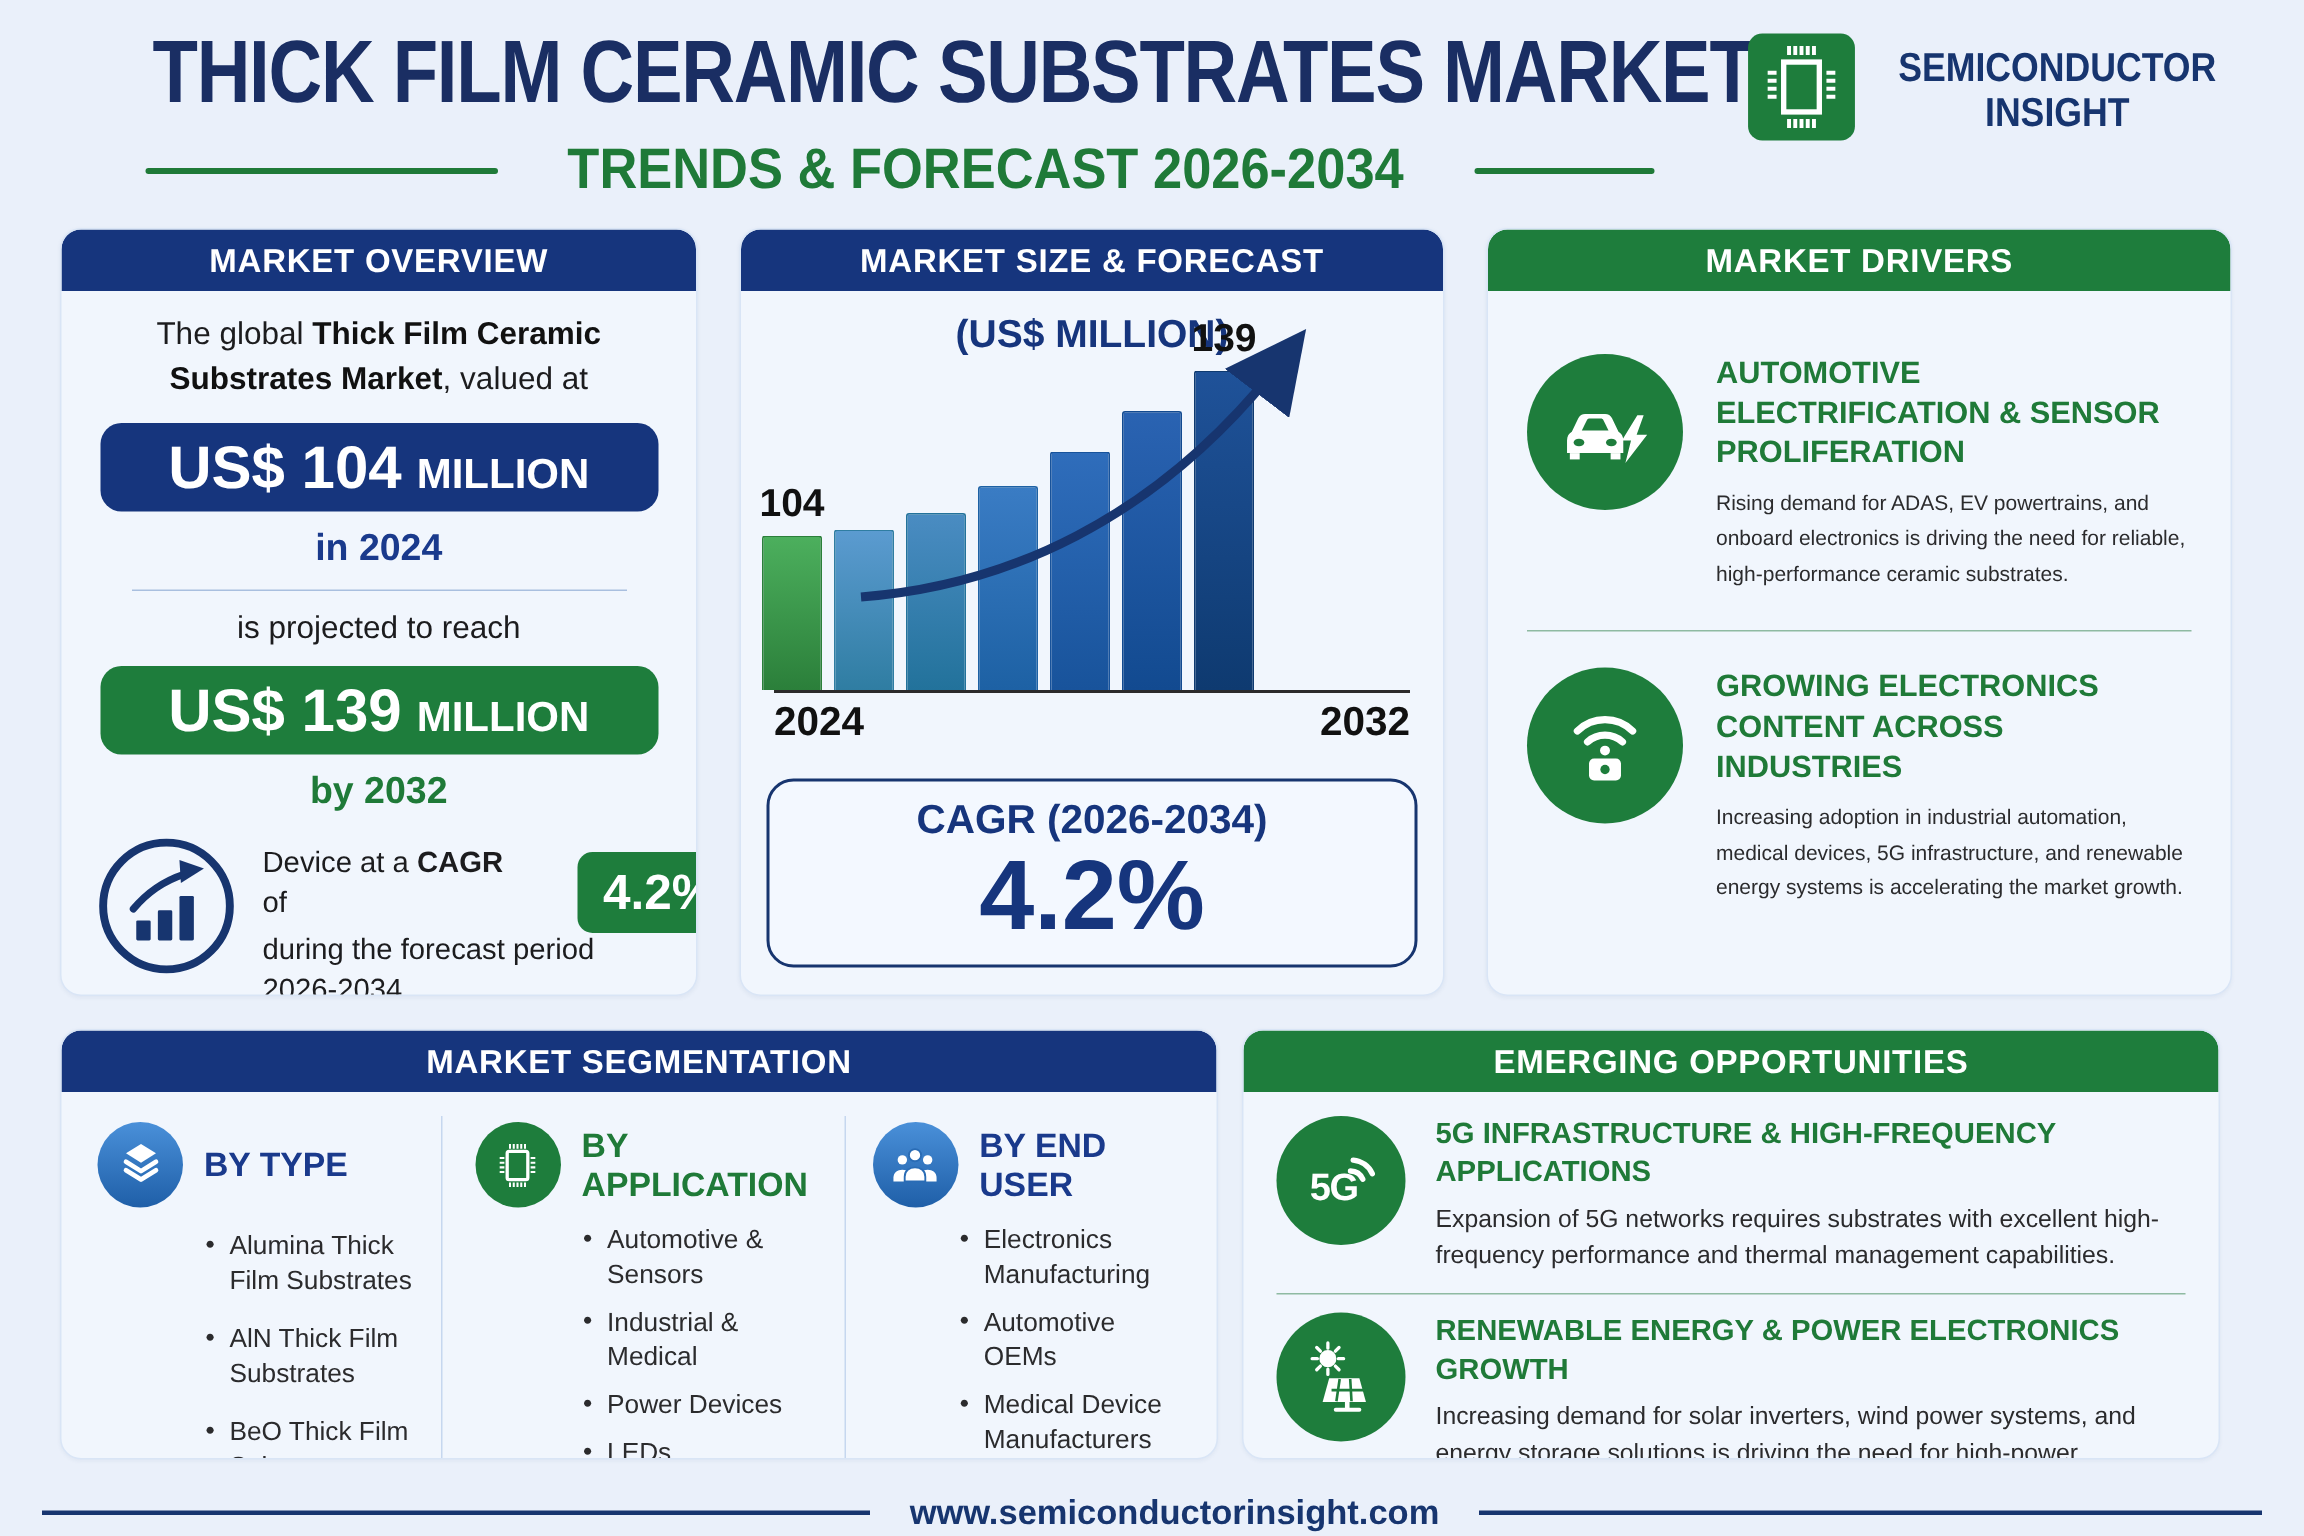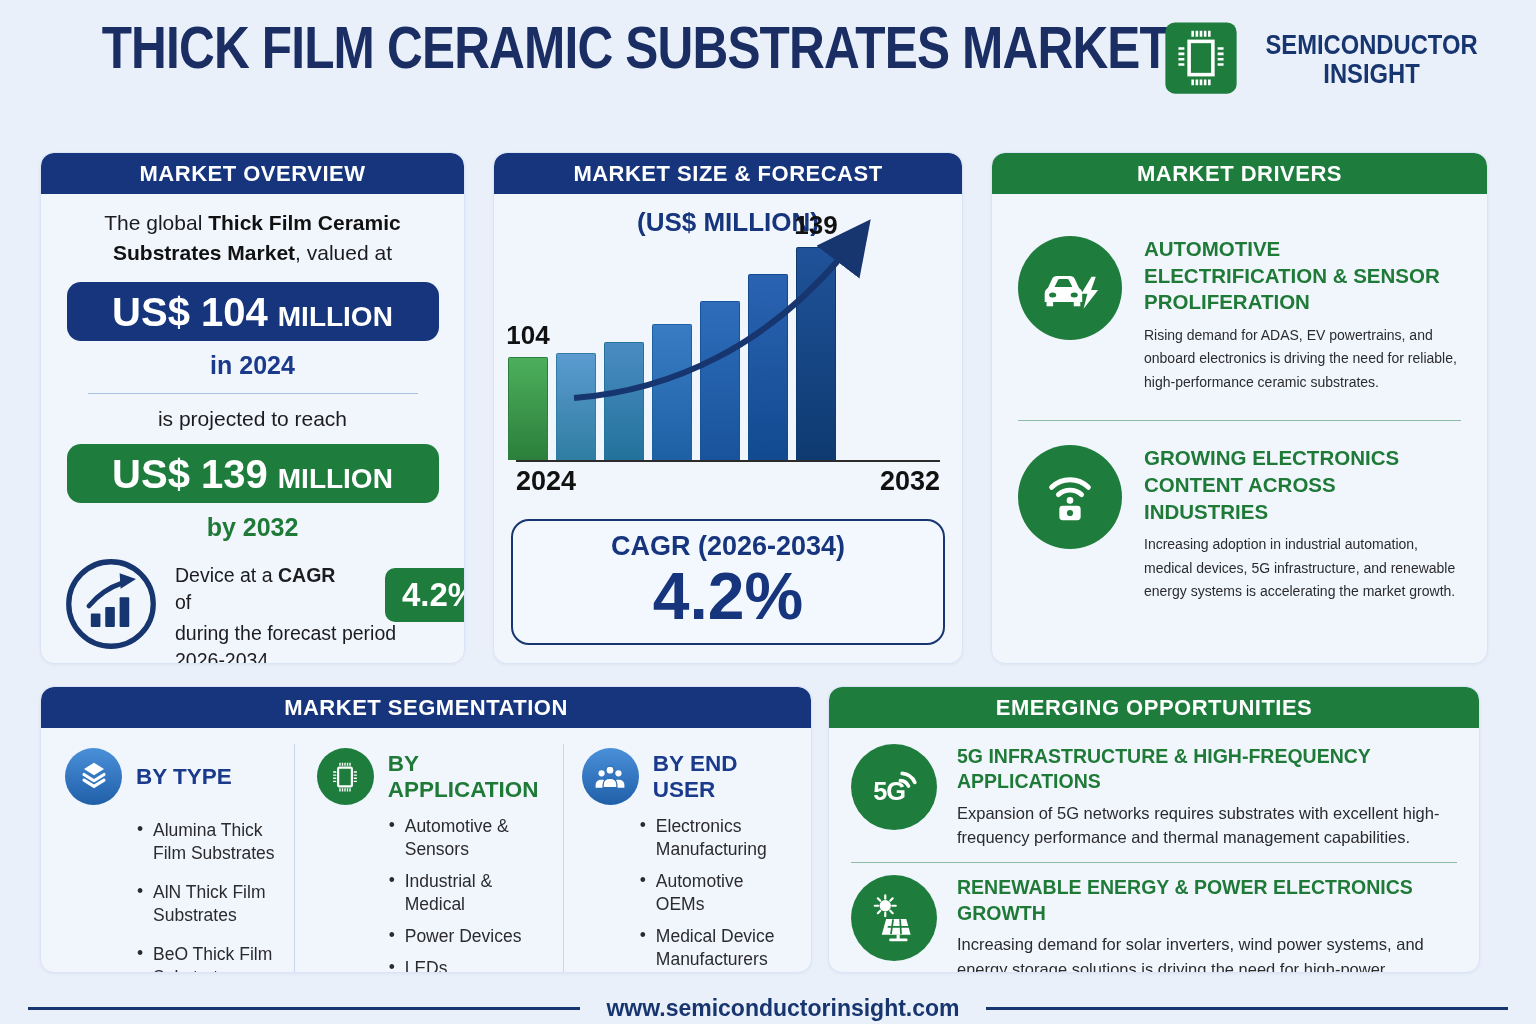--- a/index.html
+++ b/index.html
@@ -128,20 +128,25 @@
   .foot-line { height:2.5px; background:#17356f; }
   .foot-line.l { width:552px; } .foot-line.r { width:522px; }
   .foot-url { font-size:23px; font-weight:800; color:#17356f; }
 </style>
 </head>
 <body>
 
 <div class="top">
   <div class="title-wrap">
     <div class="main-title">THICK FILM CERAMIC SUBSTRATES MARKET</div>
+    <div class="subtitle-row">
+      <div class="sub-line left"></div>
+      <div class="subtitle">TRENDS &amp; FORECAST 2026-2034</div>
+      <div class="sub-line right"></div>
+    </div>
   </div>
   <div class="brand">
     <span>
       <svg width="76" height="80" viewBox="0 0 64 66">
         <rect x="2" y="3" width="60" height="60" rx="8" fill="#1e7d3c"></rect>
         <rect x="22" y="19" width="20" height="28" fill="none" stroke="#fff" stroke-width="3"></rect>
         <g stroke="#fff" stroke-width="2.2">
           <path d="M25 10 v5 M28.5 10 v5 M32 10 v5 M35.5 10 v5 M39 10 v5"></path>
           <path d="M25 51 v5 M28.5 51 v5 M32 51 v5 M35.5 51 v5 M39 51 v5"></path>
           <path d="M13 25 h5 M13 29.5 h5 M13 34 h5 M13 38.5 h5"></path>

